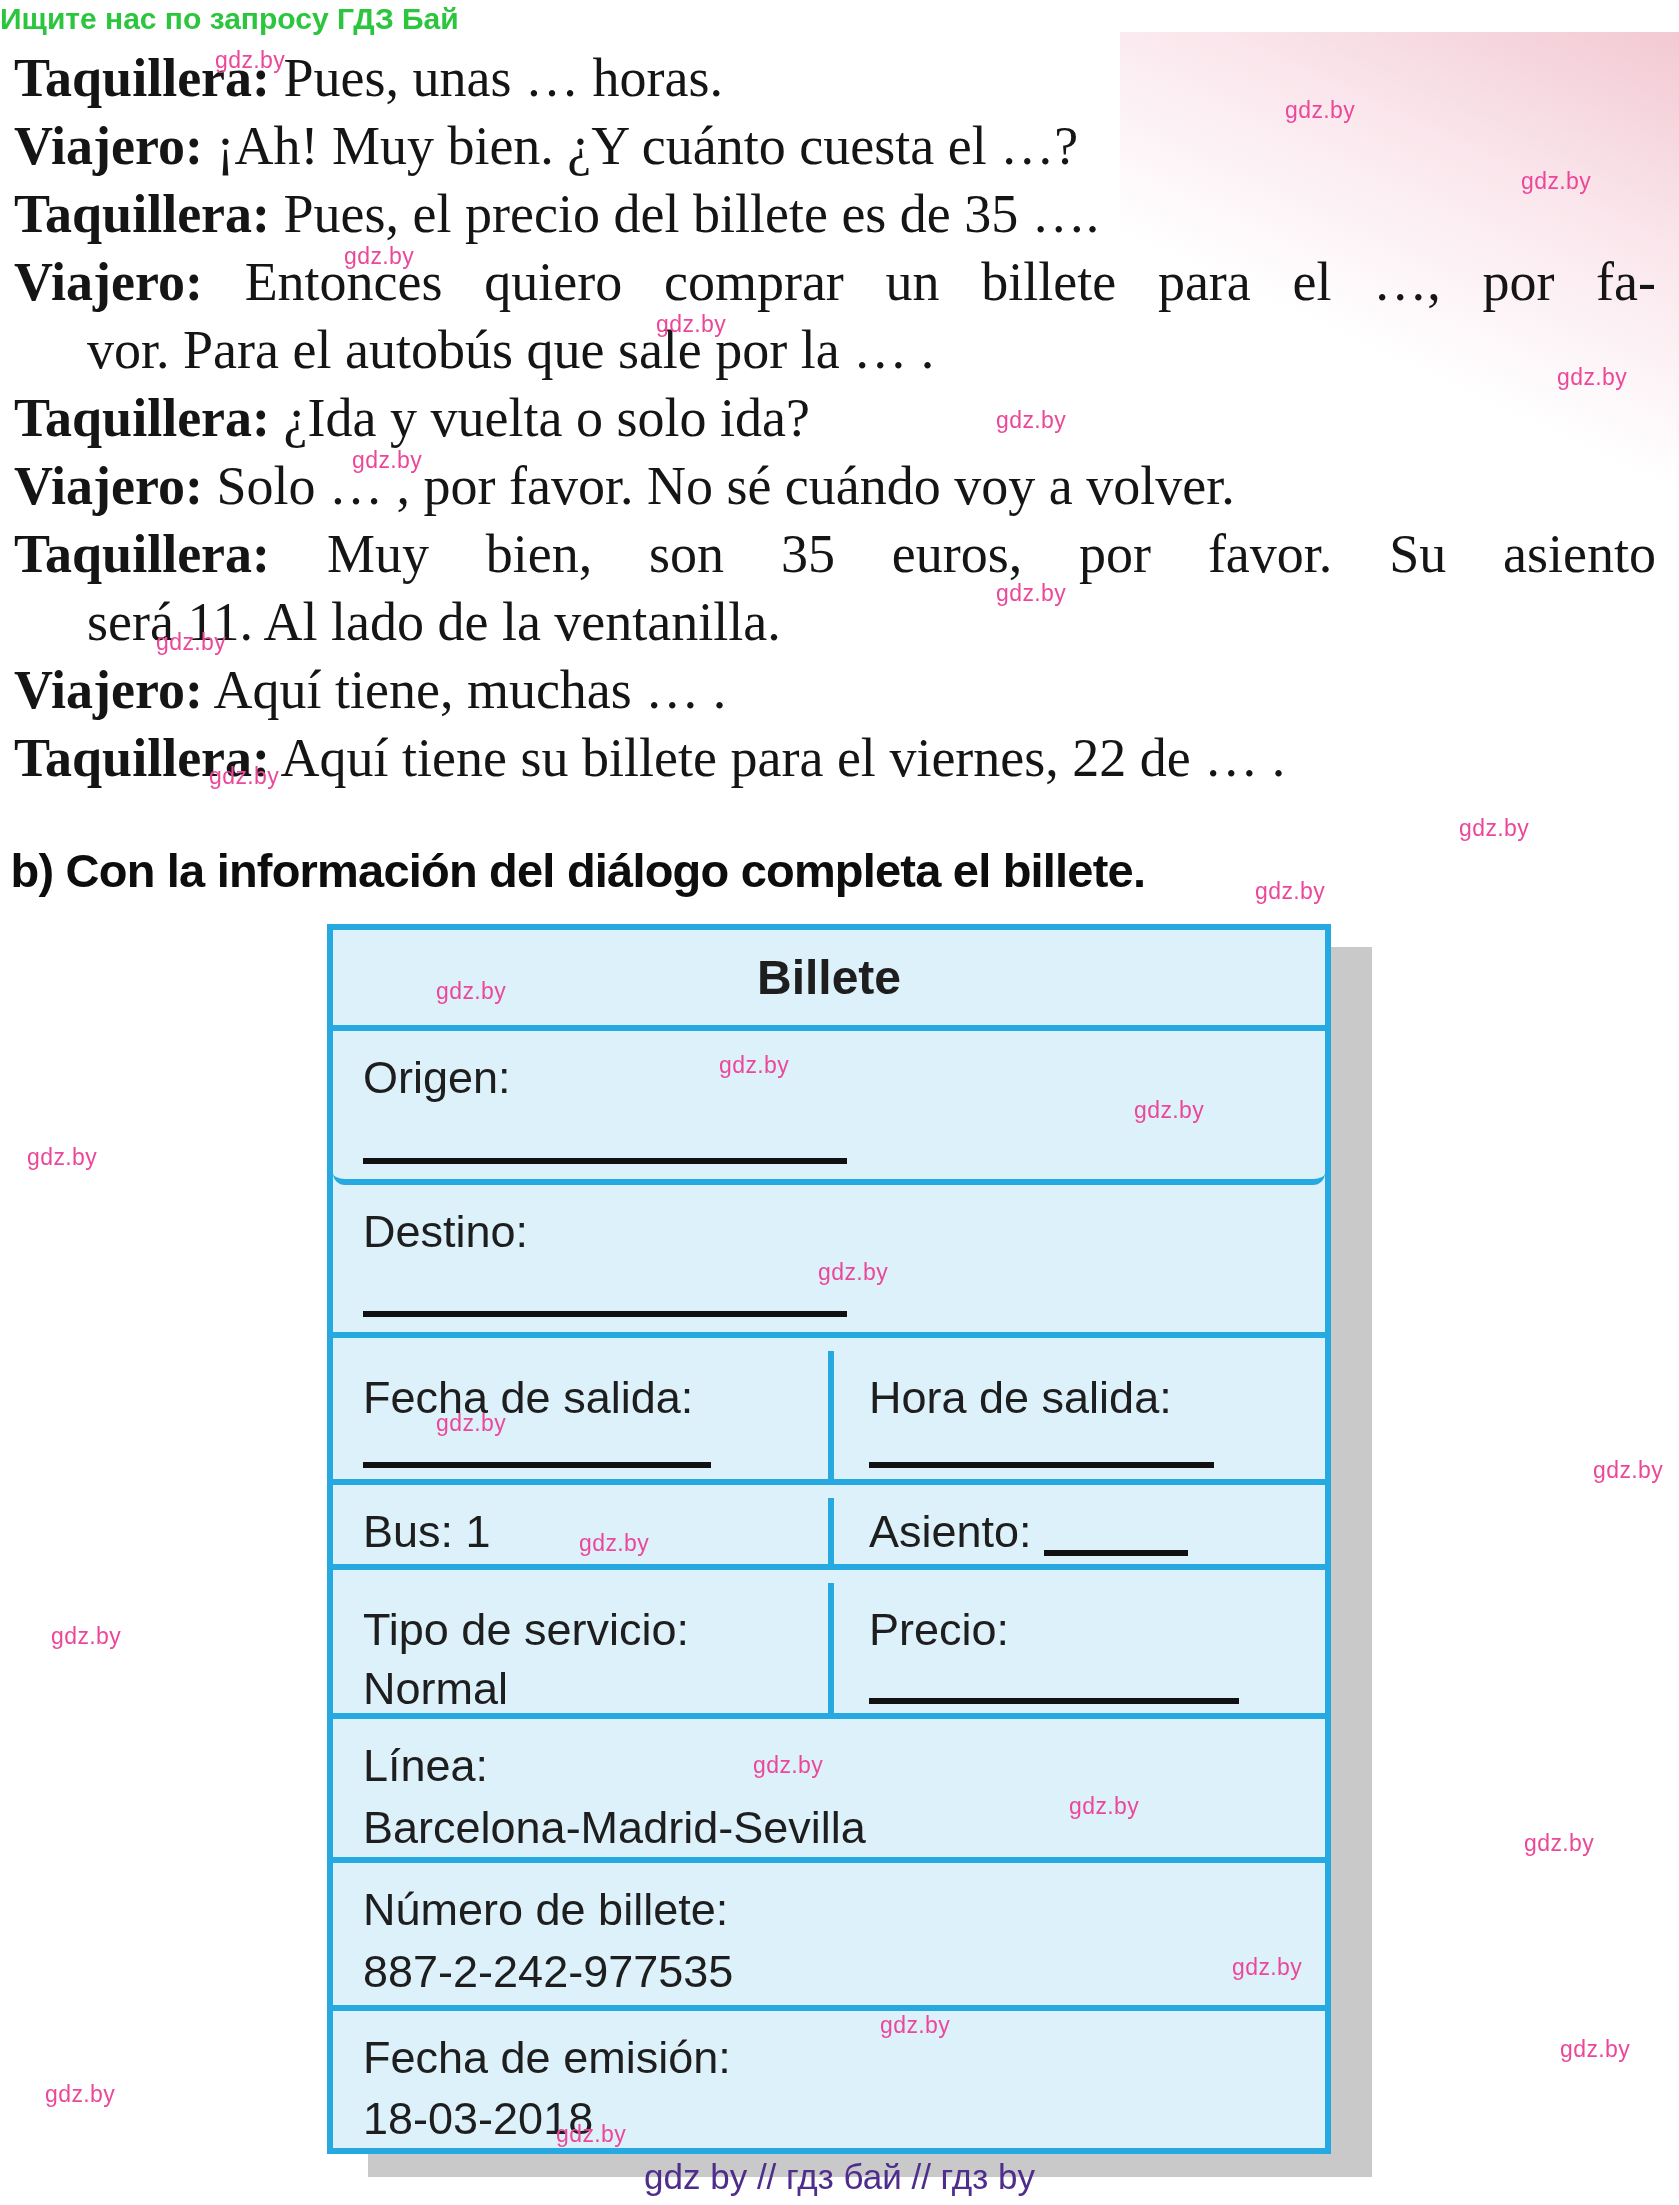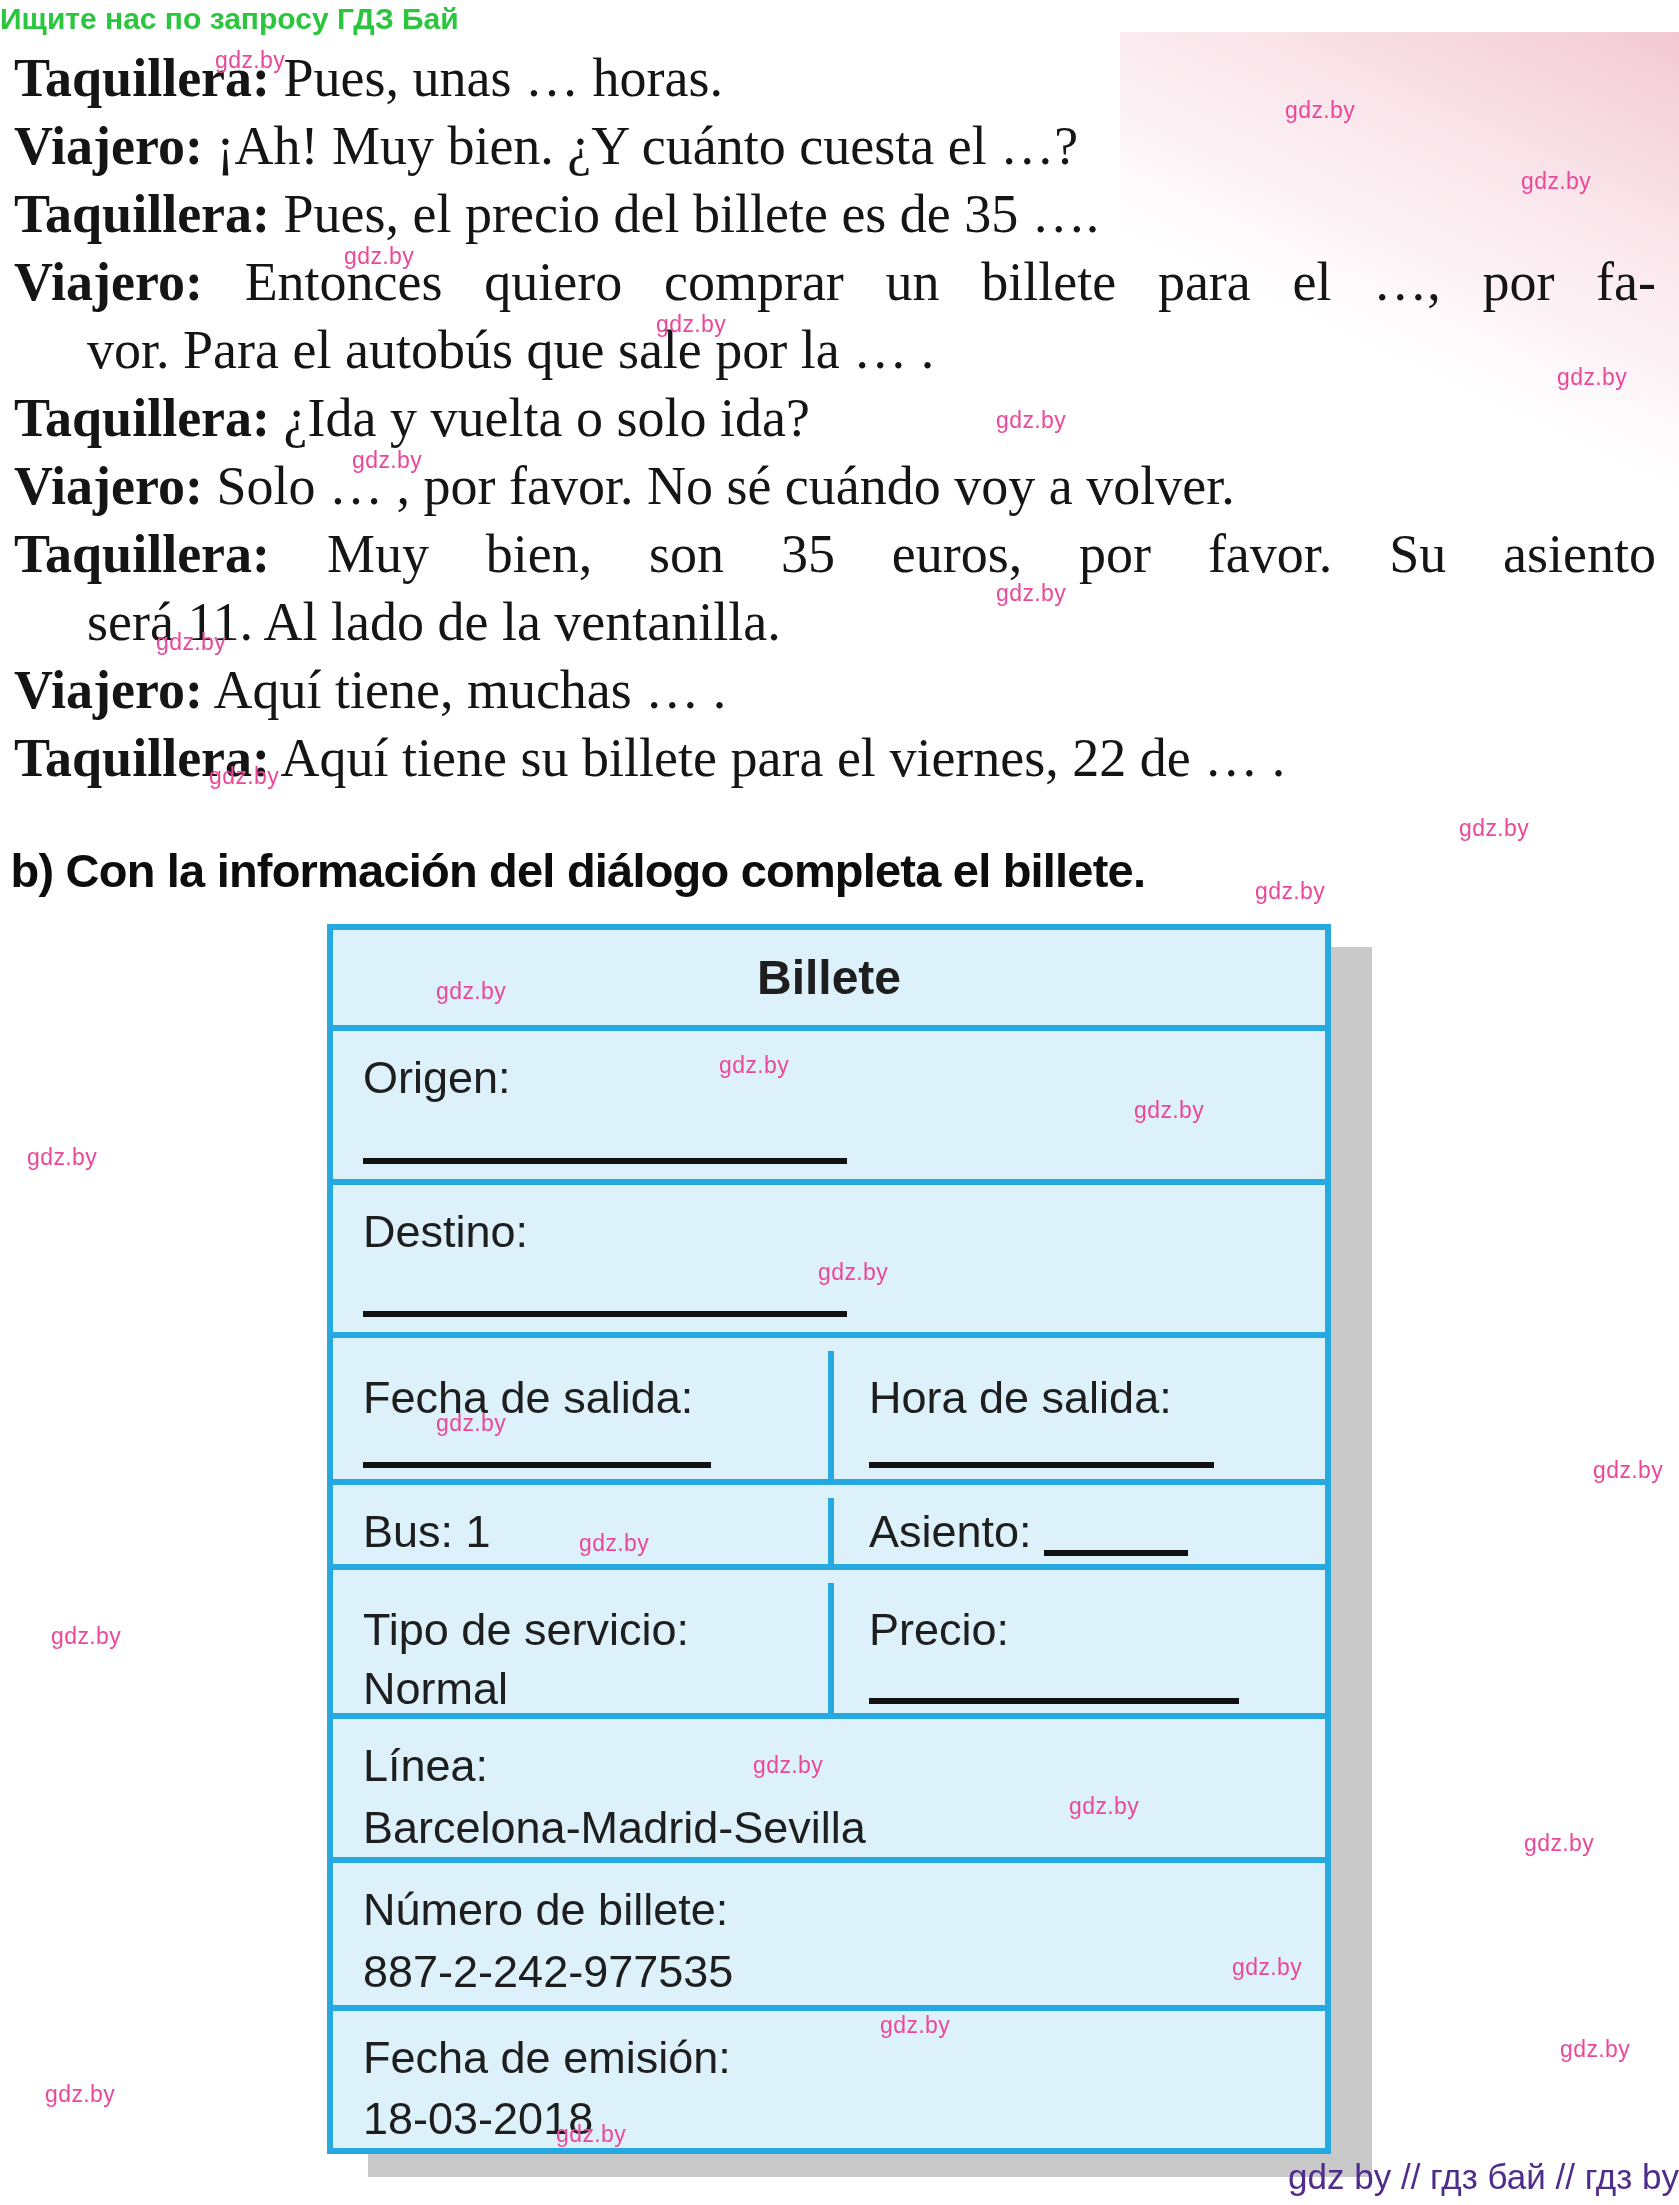--- a/index.html
+++ b/index.html
@@ -36,21 +36,21 @@
   .ticket{
     position:absolute;left:327px;top:924px;width:1004px;height:1230px;
     box-sizing:border-box;border:6px solid var(--teal);background:var(--tbg);
     box-shadow:41px 23px 0 var(--tshadow);
     display:flex;flex-direction:column;font-size:45px;color:#1e1e1e;
   }
   .trow{box-sizing:border-box;border-bottom:6px solid var(--teal);
     display:flex;flex-direction:column;padding:16.6px 30px 0 30px;line-height:59px;}
   .r-head{height:101px;align-items:center;justify-content:center;padding:0;}
   .t-title{font-size:48px;font-weight:bold;line-height:101px;}
-  .r-origen{height:154px;}
+  .r-origen{height:154px;border-radius:12px;}
   .r-destino{height:153px;}
   .r-cols{flex-direction:row;padding:0;}
   .r-fecha{height:147px;}
   .r-bus{height:85px;}
   .r-tipo{height:149px;}
   .r-linea{height:144px;}
   .r-numero{height:148px;}
   .r-emision{height:137px;border-bottom:none;}
   .cell{box-sizing:border-box;display:flex;flex-direction:column;
     padding:16.6px 23px 0 30px;line-height:59px;margin-top:13px;}
@@ -62,21 +62,21 @@
   .w460{width:348px;margin-bottom:10.6px;}
   .w456{width:345px;margin-bottom:10.6px;}
   .w486{width:370px;margin-bottom:9px;}
   .seat-blank{display:inline-block;width:144px;height:39px;
     border-bottom:6px solid #111;vertical-align:-9px;margin-left:12px;}
   .t-gap{height:3px;}
   
   .wm{position:absolute;font-size:23px;color:#ec4899;letter-spacing:0.4px;white-space:nowrap;text-align:right;}
   
   .footer{
-    position:absolute;top:2157px;left:0;width:100%;text-align:right;
+    position:absolute;top:2157px;left:0;width:100%;text-align:center;
     font-size:35px;
   }
 </style>
 </head>
 <body>
 
 <div class="corner-pink"></div>
 
 <div class="promo" style="color: rgb(43, 198, 62);">Ищите нас по запросу ГДЗ Бай</div>
 

